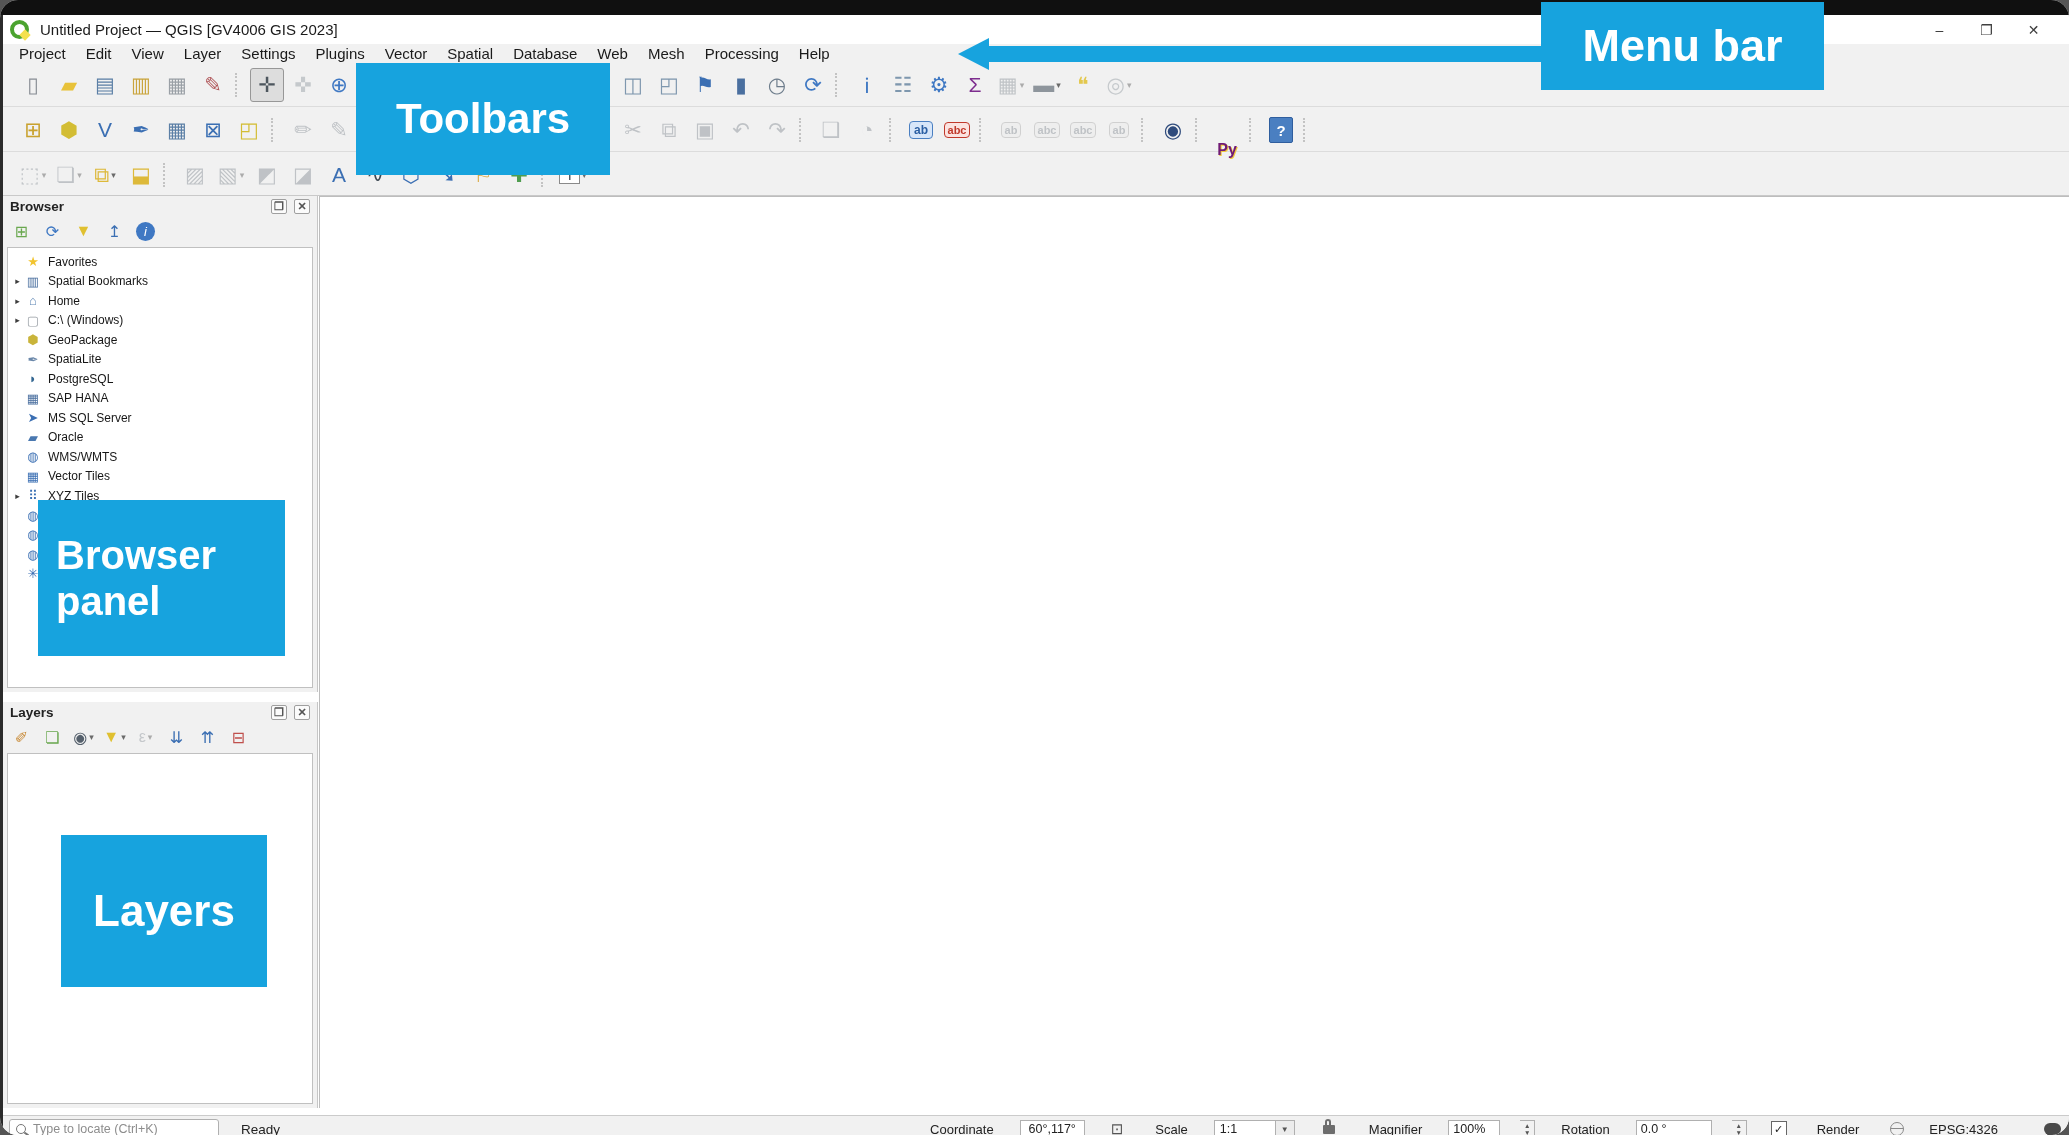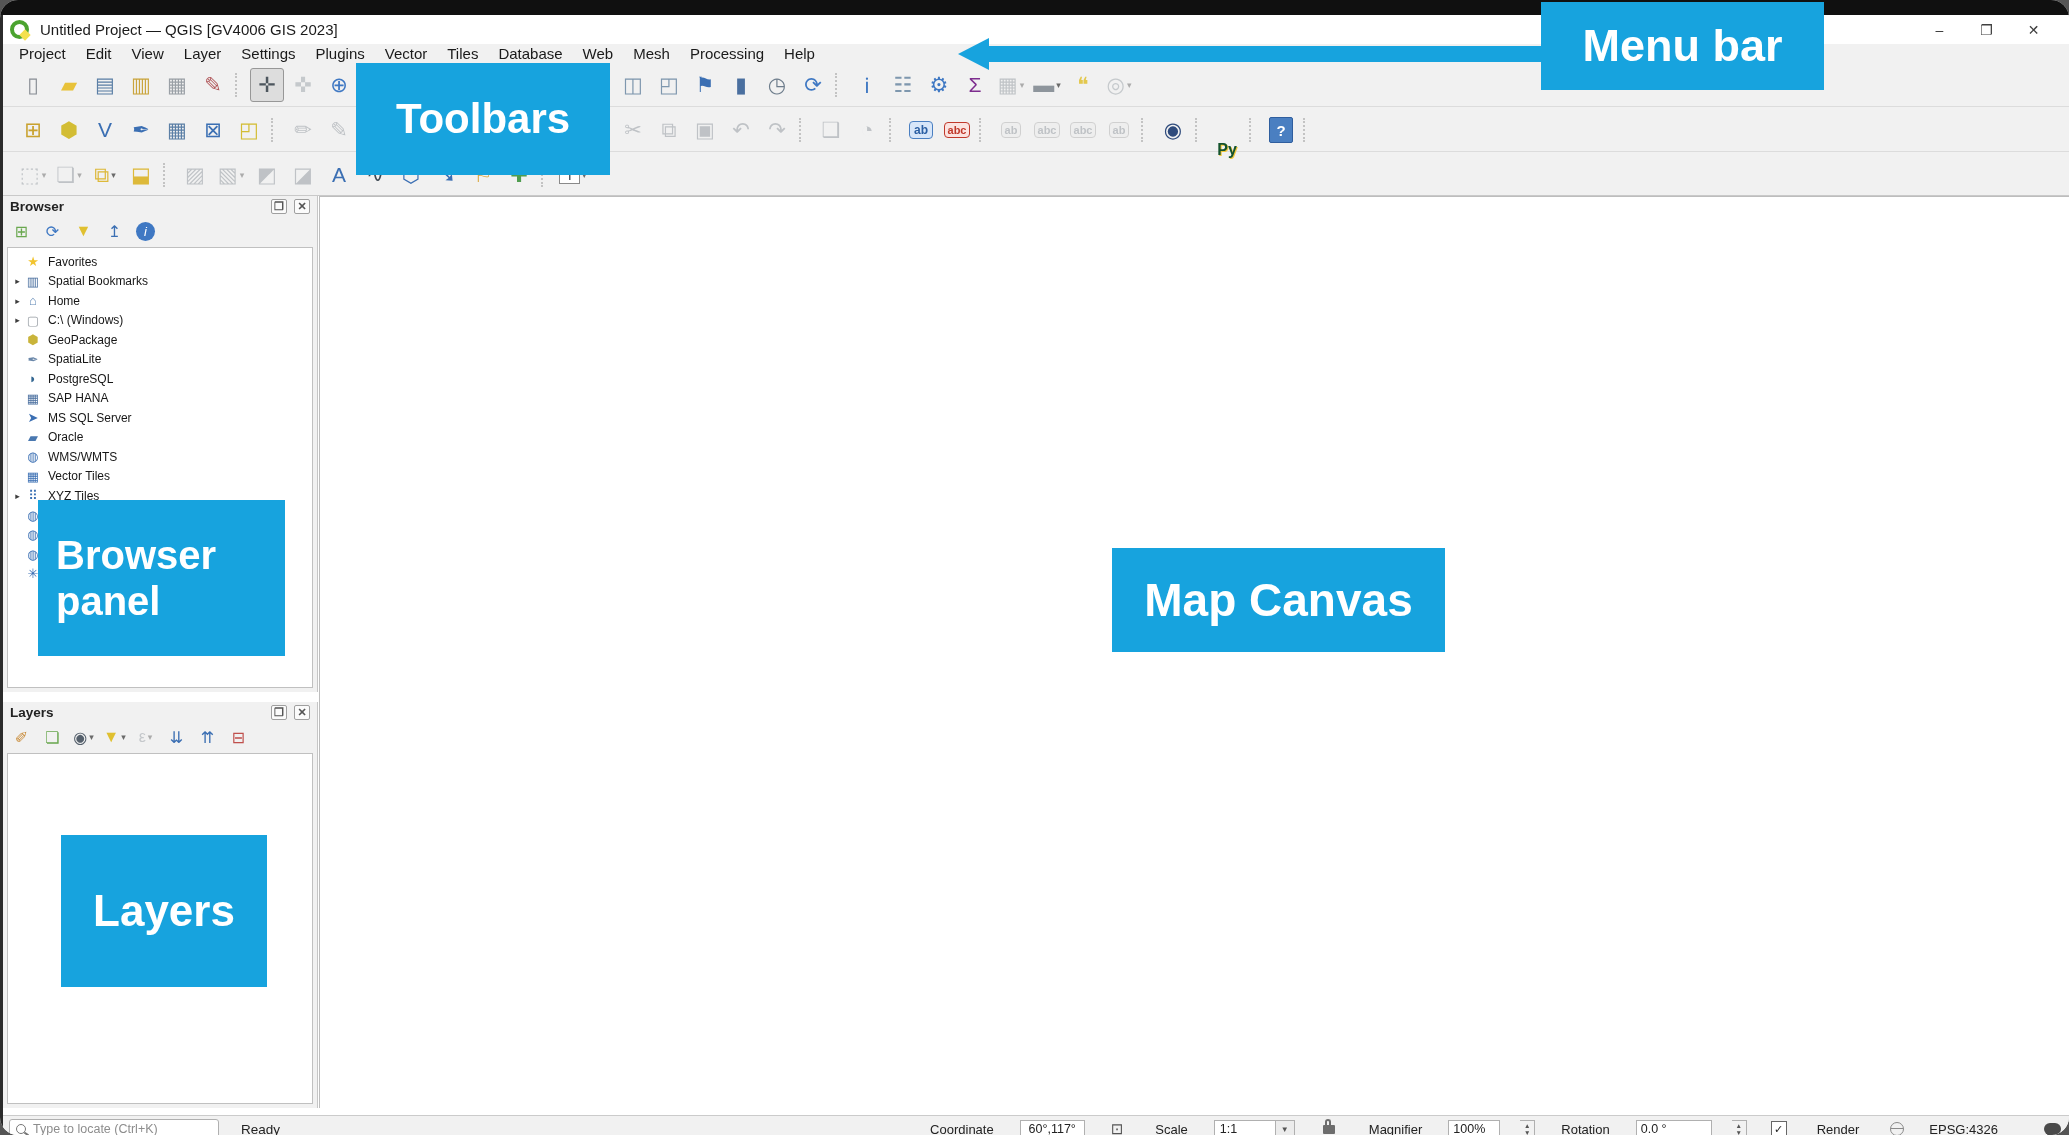--- a/index.html
+++ b/index.html
@@ -112,21 +112,21 @@
       <div class="mi">View</div>
 
       <div class="mi">Layer</div>
 
       <div class="mi">Settings</div>
 
       <div class="mi">Plugins</div>
 
       <div class="mi">Vector</div>
 
-      <div class="mi">Tiles</div>
+      <div class="mi">Spatial</div>
 
       <div class="mi">Database</div>
 
       <div class="mi">Web</div>
 
       <div class="mi">Mesh</div>
 
       <div class="mi">Processing</div>
 
       <div class="mi">Help</div>
@@ -341,21 +341,21 @@
 
           <span class="tsep"></span>
 
           <span class="tbtn">
             <span class="g" style="color: rgb(47, 75, 124);">◉</span>
           </span>
 
           <span class="tsep"></span>
 
           <span class="tbtn py">
-            <span class="g" style="color: #14532d; margin-top: 40px;">Py</span>
+            <span class="g" style="color: #701a75; margin-top: 40px;">Py</span>
           </span>
 
           <span class="tsep"></span>
 
           <span class="tbtn help">
             <span class="g" style="color: rgb(255, 255, 255);">?</span>
           </span>
 
           <span class="tsep"></span>
 
@@ -657,16 +657,15 @@
   </div>
 
   <div class="arrow-body"></div>
   <div class="arrow-head"></div>
   <div class="ann ann-toolbars">Toolbars</div>
   <div class="ann ann-menubar">Menu bar</div>
   <div class="ann ann-browser">
     <span>Browser</span>
     <span>panel</span>
   </div>
-  <div class="ann ann-canvas">Map Canvas</div>
   <div class="ann ann-layers">Layers</div>
 
 </div>
 
 </body></html>

